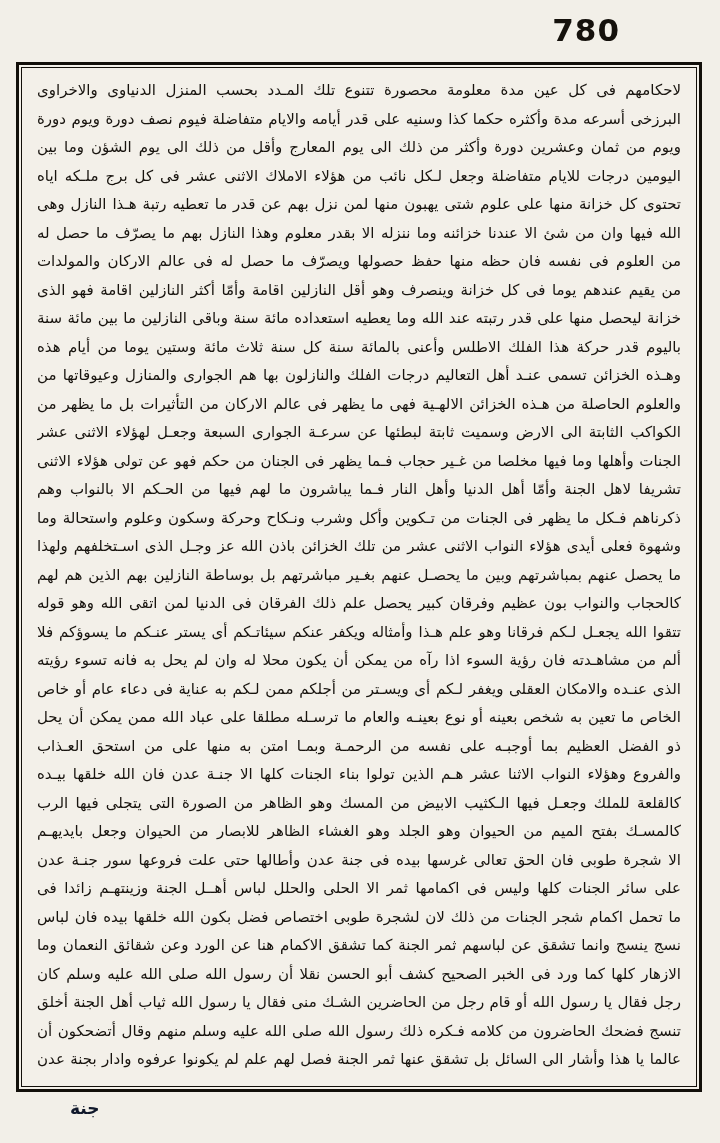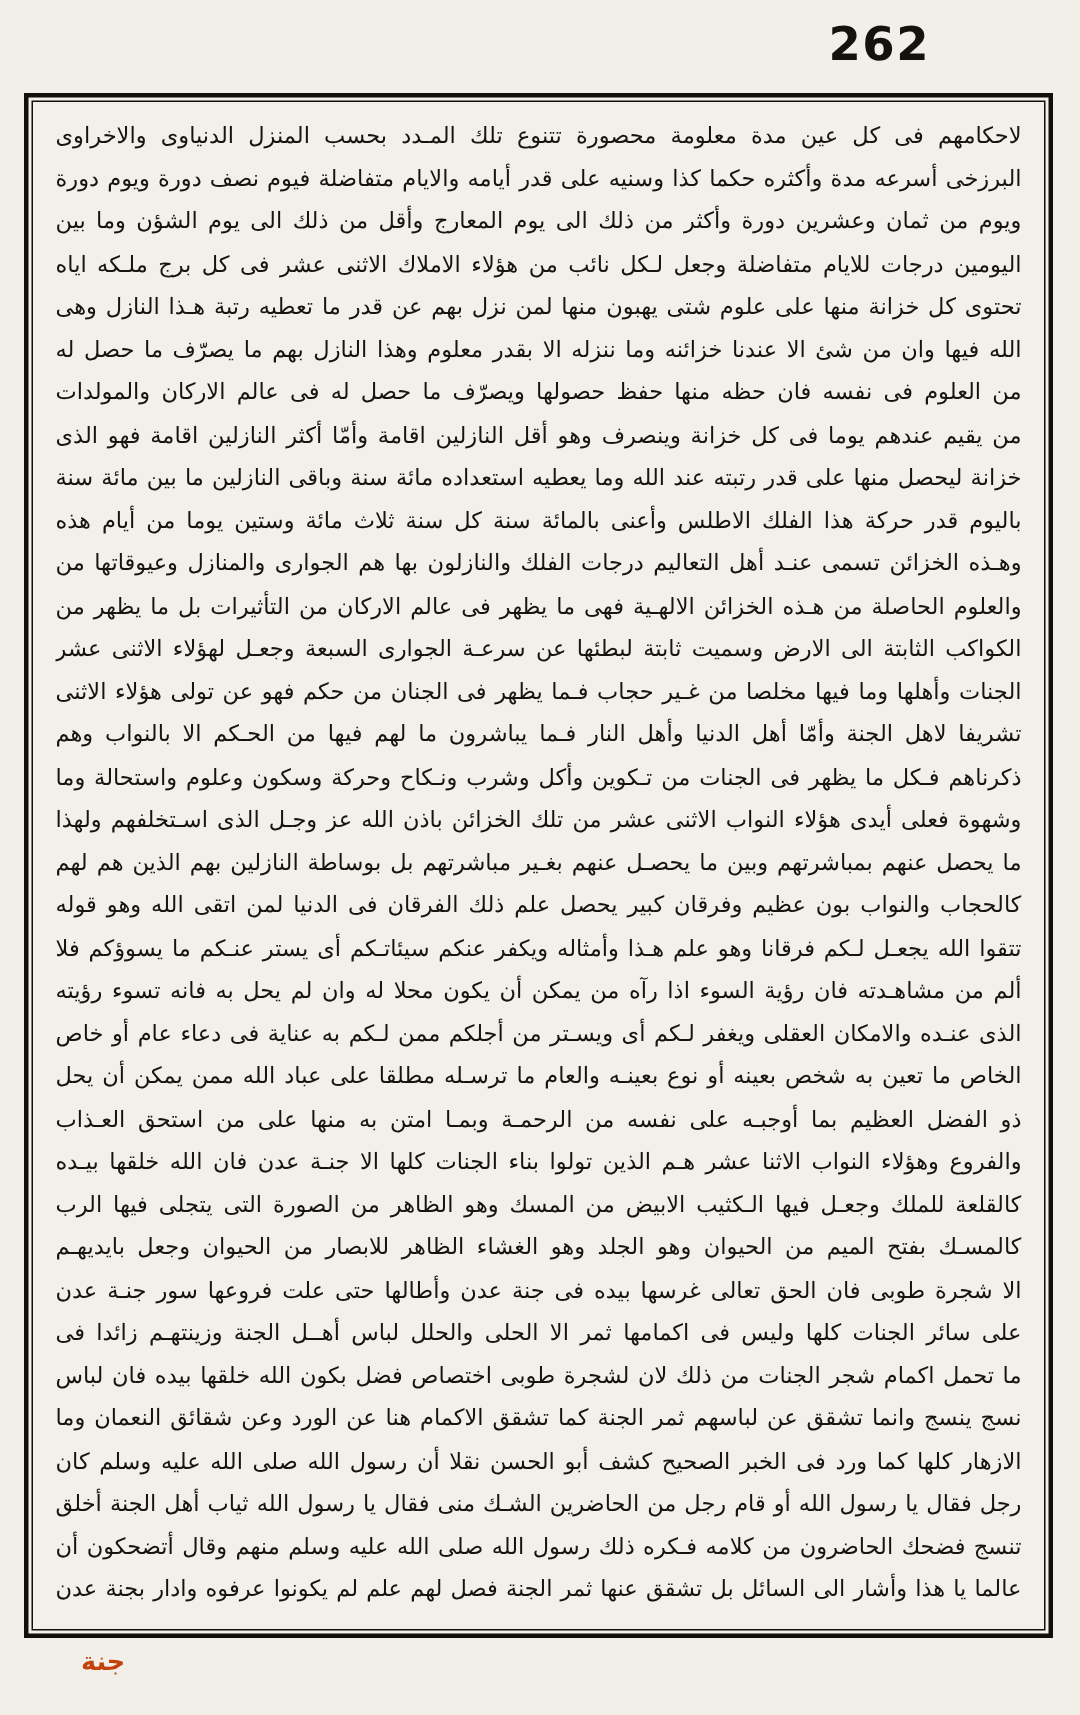--- a/index.html
+++ b/index.html
@@ -55,31 +55,31 @@
     font-size: 15px;
     text-align: justify;
     text-align-last: justify;
     text-justify: inter-word;
     word-spacing: 0.5px;
     color: #17130e;
   }
   .catchword {
     position: absolute;
     top: 1098px;
-    left: 54px;
+    left: 70px;
     font-size: 17px;
     font-weight: bold;
     direction: rtl;
-    color: #c2410c;
+    color: #0f172a;
   }
 </style>
 </head>
 <body>
 
-<div class="page-number">262</div>
+<div class="page-number">780</div>
 
 <div class="frame">
   <div class="frame-inner">
     <div class="text-column">
       <div class="line">لاحكامهم فى كل عين مدة معلومة محصورة تتنوع تلك المـدد بحسب المنزل الدنياوى والاخراوى والبرزخى والحـكم</div>
       <div class="line">البرزخى أسرعه مدة وأكثره حكما كذا وسنيه على قدر أيامه والايام متفاضلة فيوم نصف دورة ويوم دورة كاملة</div>
       <div class="line">ويوم من ثمان وعشرين دورة وأكثر من ذلك الى يوم المعارج وأقل من ذلك الى يوم الشؤن وما بين هـذين</div>
       <div class="line">اليومين درجات للايام متفاضلة وجعل لـكل نائب من هؤلاء الاملاك الاثنى عشر فى كل برج ملـكه اياه ثلاثين خزانة</div>
       <div class="line">تحتوى كل خزانة منها على علوم شتى يهبون منها لمن نزل بهم عن قدر ما تعطيه رتبة هـذا النازل وهى الخزائن التى قال</div>
       <div class="line">الله فيها وان من شئ الا عندنا خزائنه وما ننزله الا بقدر معلوم وهذا النازل بهم ما يصرّف ما حصل له من هذه الخزائن</div>

